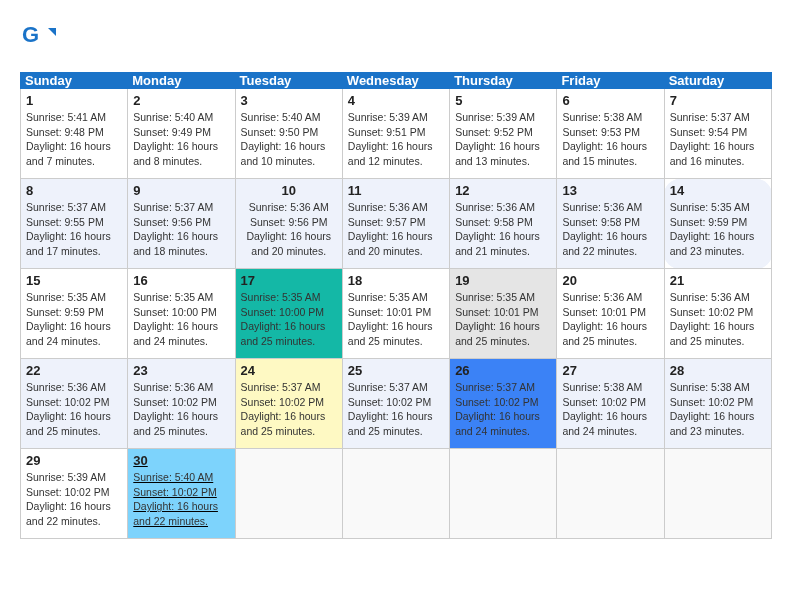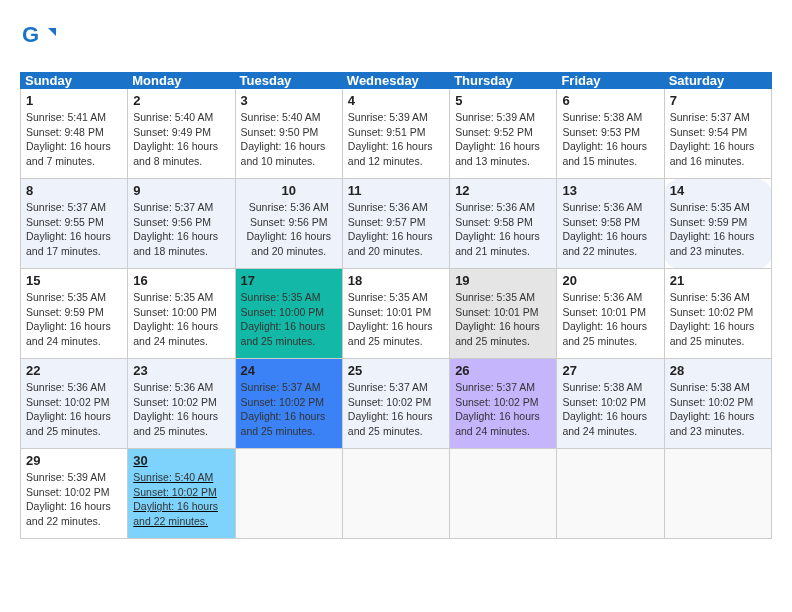--- a/index.html
+++ b/index.html
@@ -215,29 +215,29 @@
       </tr>
       <tr style="background: rgb(238, 242, 251);">
         <td style="background: rgb(238, 242, 251);">
           <span class="day-num">22</span>
           <div class="day-info">Sunrise: 5:36 AM<br>Sunset: 10:02 PM<br>Daylight: 16 hours and 25 minutes.</div>
         </td>
         <td style="background: rgb(238, 242, 251);">
           <span class="day-num">23</span>
           <div class="day-info">Sunrise: 5:36 AM<br>Sunset: 10:02 PM<br>Daylight: 16 hours and 25 minutes.</div>
         </td>
-        <td style="background: #3b82f6;">
+        <td style="background: #fef9c3;">
           <span class="day-num">24</span>
           <div class="day-info">Sunrise: 5:37 AM<br>Sunset: 10:02 PM<br>Daylight: 16 hours and 25 minutes.</div>
         </td>
         <td style="background: rgb(238, 242, 251);">
           <span class="day-num">25</span>
           <div class="day-info">Sunrise: 5:37 AM<br>Sunset: 10:02 PM<br>Daylight: 16 hours and 25 minutes.</div>
         </td>
-        <td style="background: #c4b5fd; margin-left: 16px;">
+        <td style="background: #3b82f6; margin-left: 16px;">
           <span class="day-num">26</span>
           <div class="day-info">Sunrise: 5:37 AM<br>Sunset: 10:02 PM<br>Daylight: 16 hours and 24 minutes.</div>
         </td>
         <td style="background: rgb(238, 242, 251);">
           <span class="day-num">27</span>
           <div class="day-info">Sunrise: 5:38 AM<br>Sunset: 10:02 PM<br>Daylight: 16 hours and 24 minutes.</div>
         </td>
         <td style="background: rgb(238, 242, 251);">
           <span class="day-num">28</span>
           <div class="day-info">Sunrise: 5:38 AM<br>Sunset: 10:02 PM<br>Daylight: 16 hours and 23 minutes.</div>

